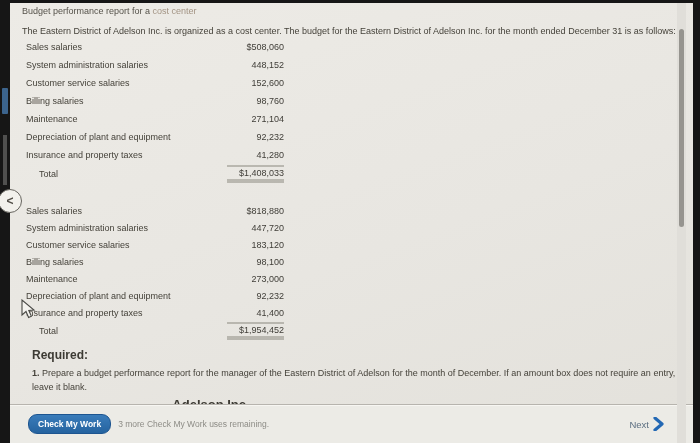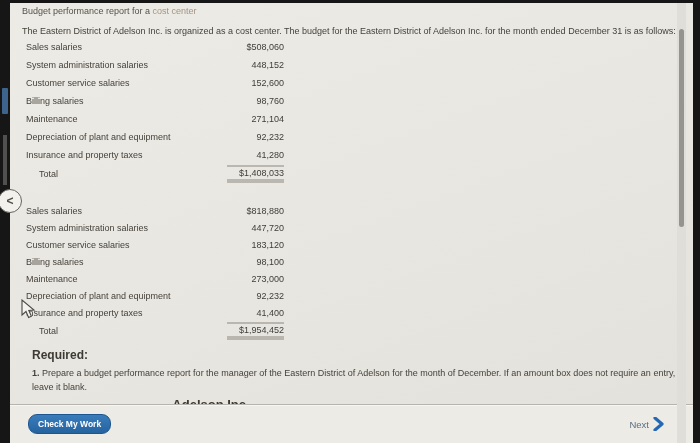--- a/index.html
+++ b/index.html
@@ -181,20 +181,21 @@
       </div>
   </div>
 
   <div class="required-head">Required:</div>
   <div class="required-item"><span class="req-num">1.</span> <span>Prepare a budget performance report for the manager of the Eastern District of Adelson for the month of December. If an amount box does not require an entry, leave it blank.</span></div>
 
   <div class="company">Adelson Inc.</div>
 
   <div class="footer">
     <button class="cmw-btn">Check My Work</button>
+    <span class="uses">3 more Check My Work uses remaining.</span>
     <div class="next-btn">
       <span class="next-label">Next</span>
       <svg class="next-chevron" width="12" height="14" viewBox="0 0 12 14">
         <path d="M2 1 L9 7 L2 13" fill="none" stroke="#2368b4" stroke-width="3.2" stroke-linecap="round" stroke-linejoin="round"></path>
       </svg>
     </div>
   </div>
 
   <div class="prev-circle">
     <span>&lt;</span>

